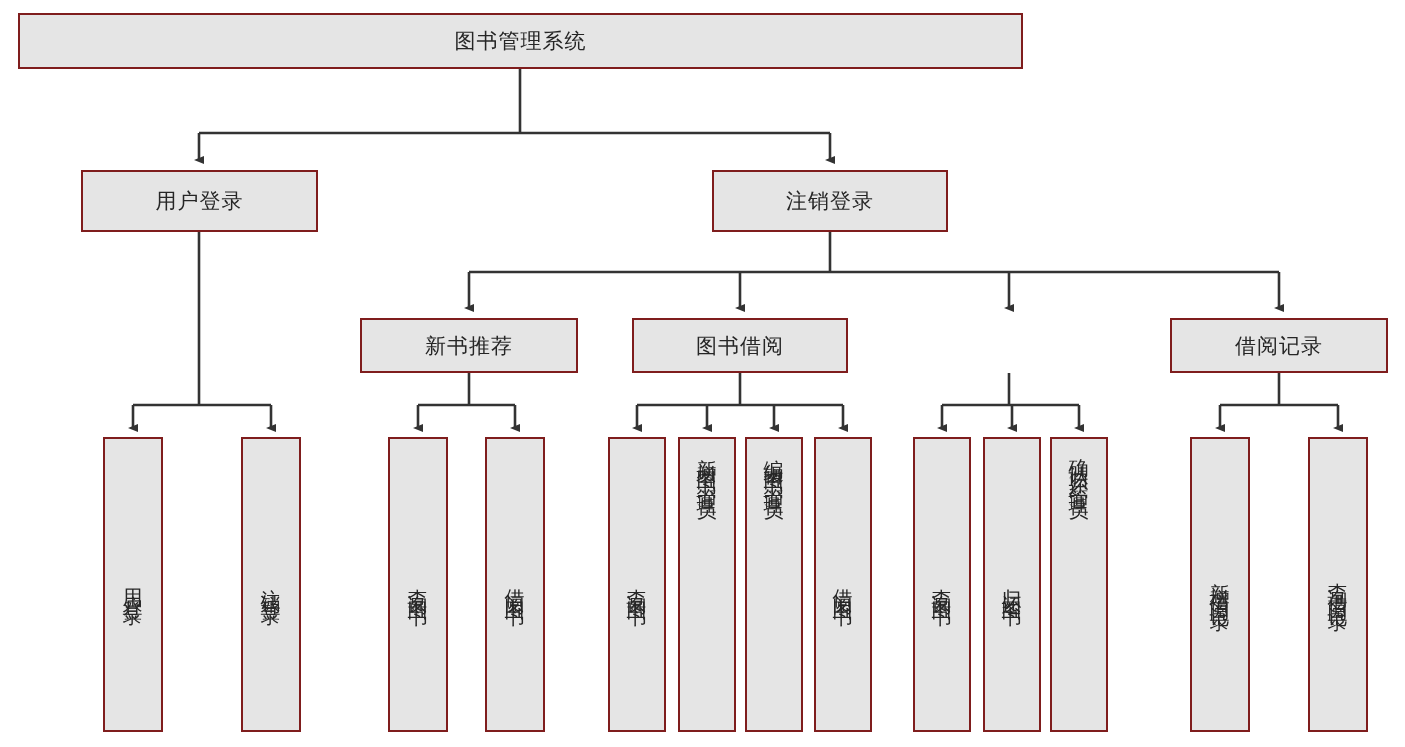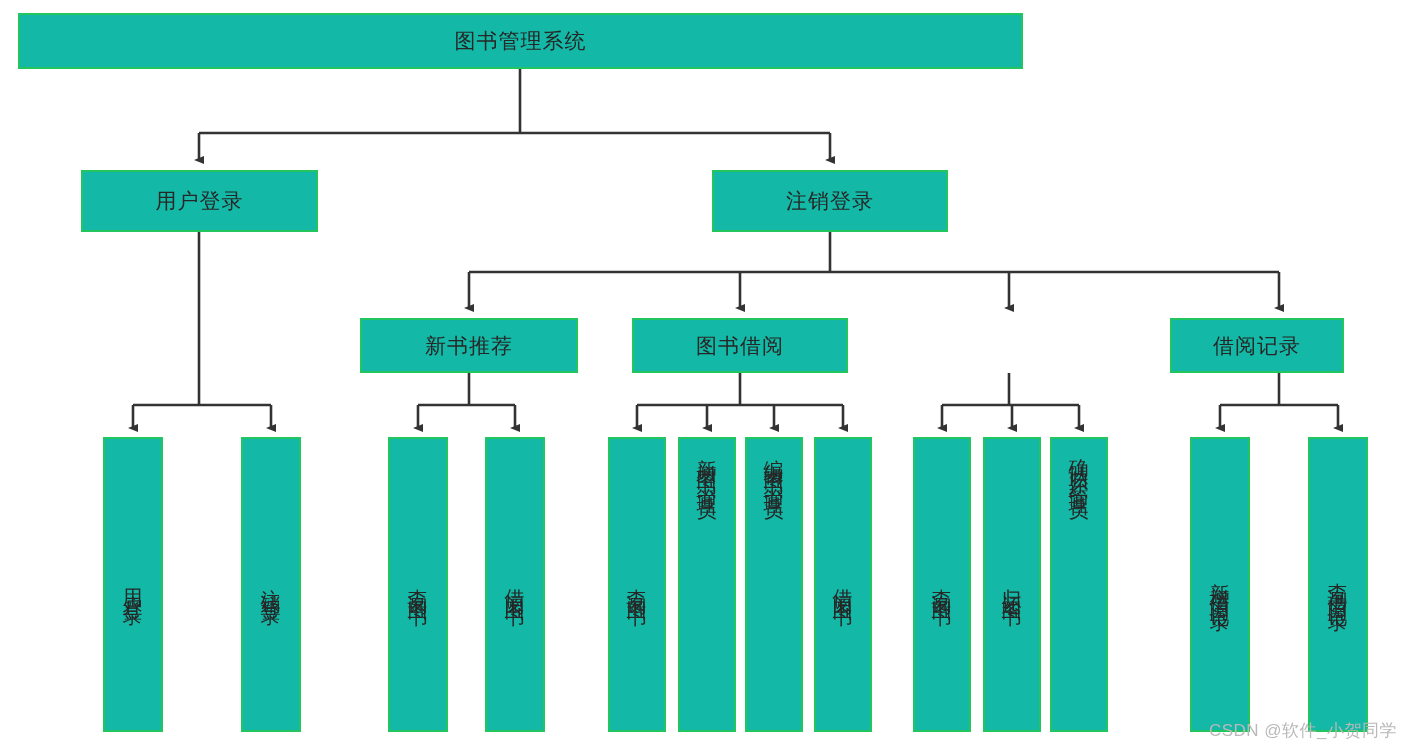--- a/index.html
+++ b/index.html
@@ -21,22 +21,22 @@
     position: absolute;
     left: 0;
     top: 0;
     width: 1405px;
     height: 747px;
     pointer-events: none;
   }
   .node {
     position: absolute;
     box-sizing: border-box;
-    background: #14b8a6;
-    border: 2px solid #22c55e;
+    background: #e5e5e5;
+    border: 2px solid #7f1d1d;
     display: flex;
     align-items: center;
     justify-content: center;
     color: #262626;
   }
   .node.horiz {
     font-size: 21px;
     letter-spacing: 1px;
   }
   .node.vert {
@@ -130,21 +130,21 @@
   <div class="node horiz" style="left: 712px; top: 170px; width: 236px; height: 62px;">
     <span>注销登录</span>
   </div>
 
   <div class="node horiz" style="left: 632px; top: 318px; width: 216px; height: 55px;">
     <span>图书借阅</span>
   </div>
   <div class="node horiz" style="left: 360px; top: 318px; width: 218px; height: 55px;">
     <span>新书推荐</span>
   </div>
-  <div class="node horiz" style="left: 1170px; top: 318px; width: 174px; height: 55px;">
+  <div class="node horiz" style="left: 1170px; top: 318px; width: 218px; height: 55px;">
     <span>借阅记录</span>
   </div>
 
   <div class="node vert" style="left: 103px; top: 437px; width: 60px; height: 295px;">
     <span class="vlabel">用户登录</span>
   </div>
   <div class="node vert" style="left: 241px; top: 437px; width: 60px; height: 295px;">
     <span class="vlabel">注销登录</span>
   </div>
   <div class="node vert" style="left: 388px; top: 437px; width: 60px; height: 295px;">
@@ -174,14 +174,13 @@
   <div class="node vert top-aligned" style="left: 1050px; top: 437px; width: 58px; height: 295px;">
     <span class="vlabel">确认归还（管理员）</span>
   </div>
   <div class="node vert" style="left: 1190px; top: 437px; width: 60px; height: 295px;">
     <span class="vlabel">新增借阅记录</span>
   </div>
   <div class="node vert" style="left: 1308px; top: 437px; width: 60px; height: 295px;">
     <span class="vlabel">查询借阅记录</span>
   </div>
 
-  <div class="watermark">CSDN @软件_小贺同学</div>
 </div>
 
 </body></html>

